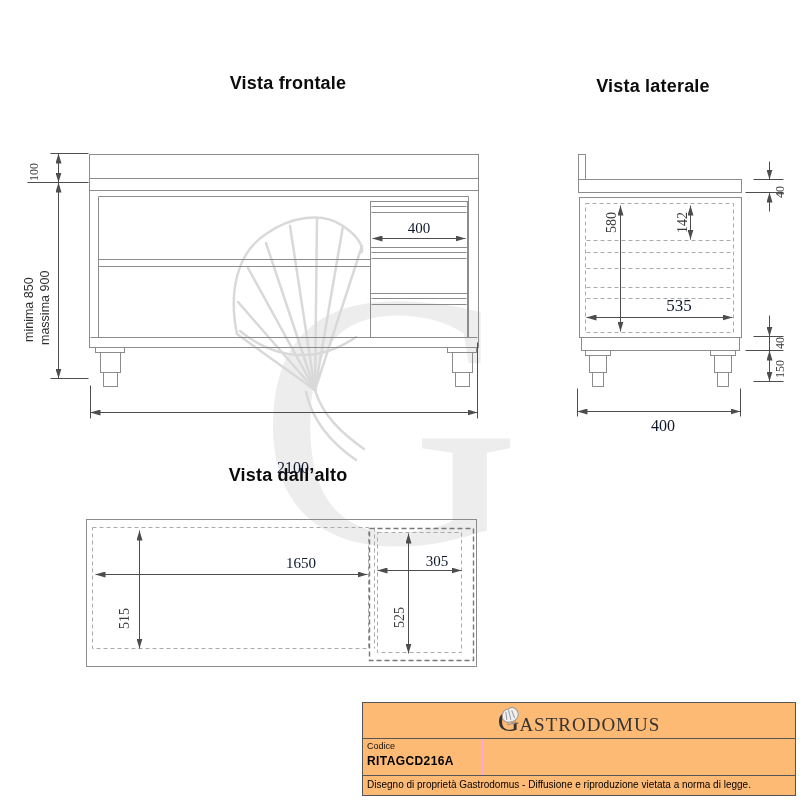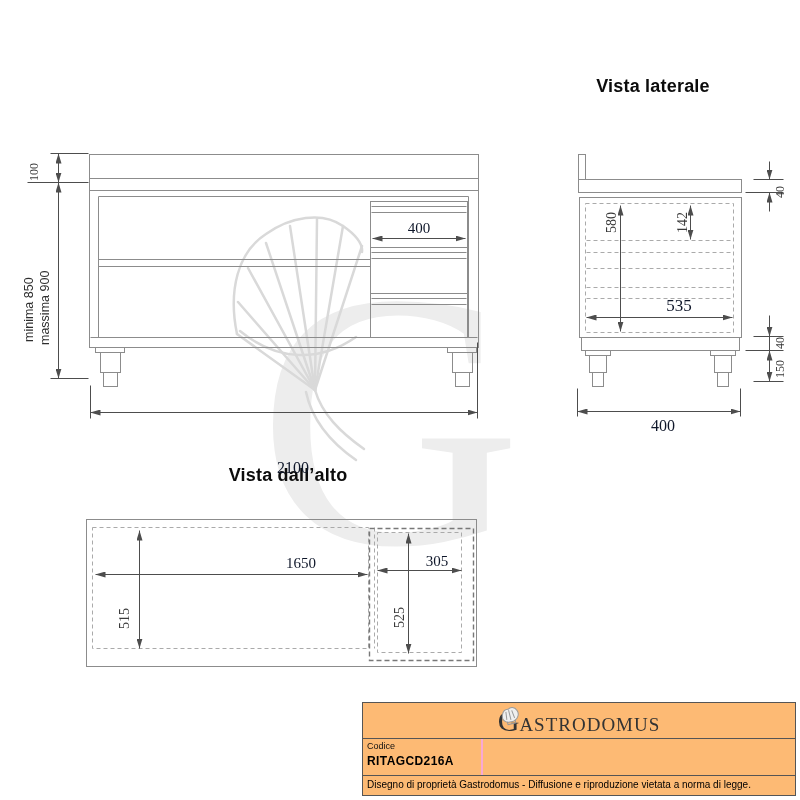--- a/index.html
+++ b/index.html
@@ -159,20 +159,21 @@
       </g>
       <g stroke="#4d4d4d" fill="none">
         <line x1="95" y1="574" x2="367" y2="574" marker-start="url(#as)" marker-end="url(#ae)"></line>
         <line x1="377" y1="570" x2="461" y2="570" marker-start="url(#as)" marker-end="url(#ae)"></line>
         <line x1="139" y1="530" x2="139" y2="648" marker-start="url(#as)" marker-end="url(#ae)"></line>
         <line x1="408" y1="533" x2="408" y2="653" marker-start="url(#as)" marker-end="url(#ae)"></line>
       </g>
     </g>
   </svg>
 
+  <div class="lbl vtitle" style="left:178px;top:73px;width:220px;">Vista frontale</div>
   <div class="lbl vtitle" style="left:543px;top:76px;width:220px;">Vista laterale</div>
   <div class="lbl vtitle" style="left:178px;top:465px;width:220px;">Vista dall’alto</div>
 
   <div class="dimv" style="left:27px;top:181px;font-size:12px;">100</div>
   <div class="dimv dimv-sans" style="left:22px;top:342px;font-size:12.5px;">minima 850</div>
   <div class="dimv dimv-sans" style="left:38px;top:345px;font-size:12.5px;">massima 900</div>
   <div class="lbl dimh" style="left:379px;top:220px;width:80px;font-size:15px;">400</div>
   <div class="lbl dimh" style="left:243px;top:417px;width:100px;font-size:16px;margin-top:42px;">2100</div>
 
   <div class="dimv" style="left:773px;top:198px;font-size:12px;">40</div>

